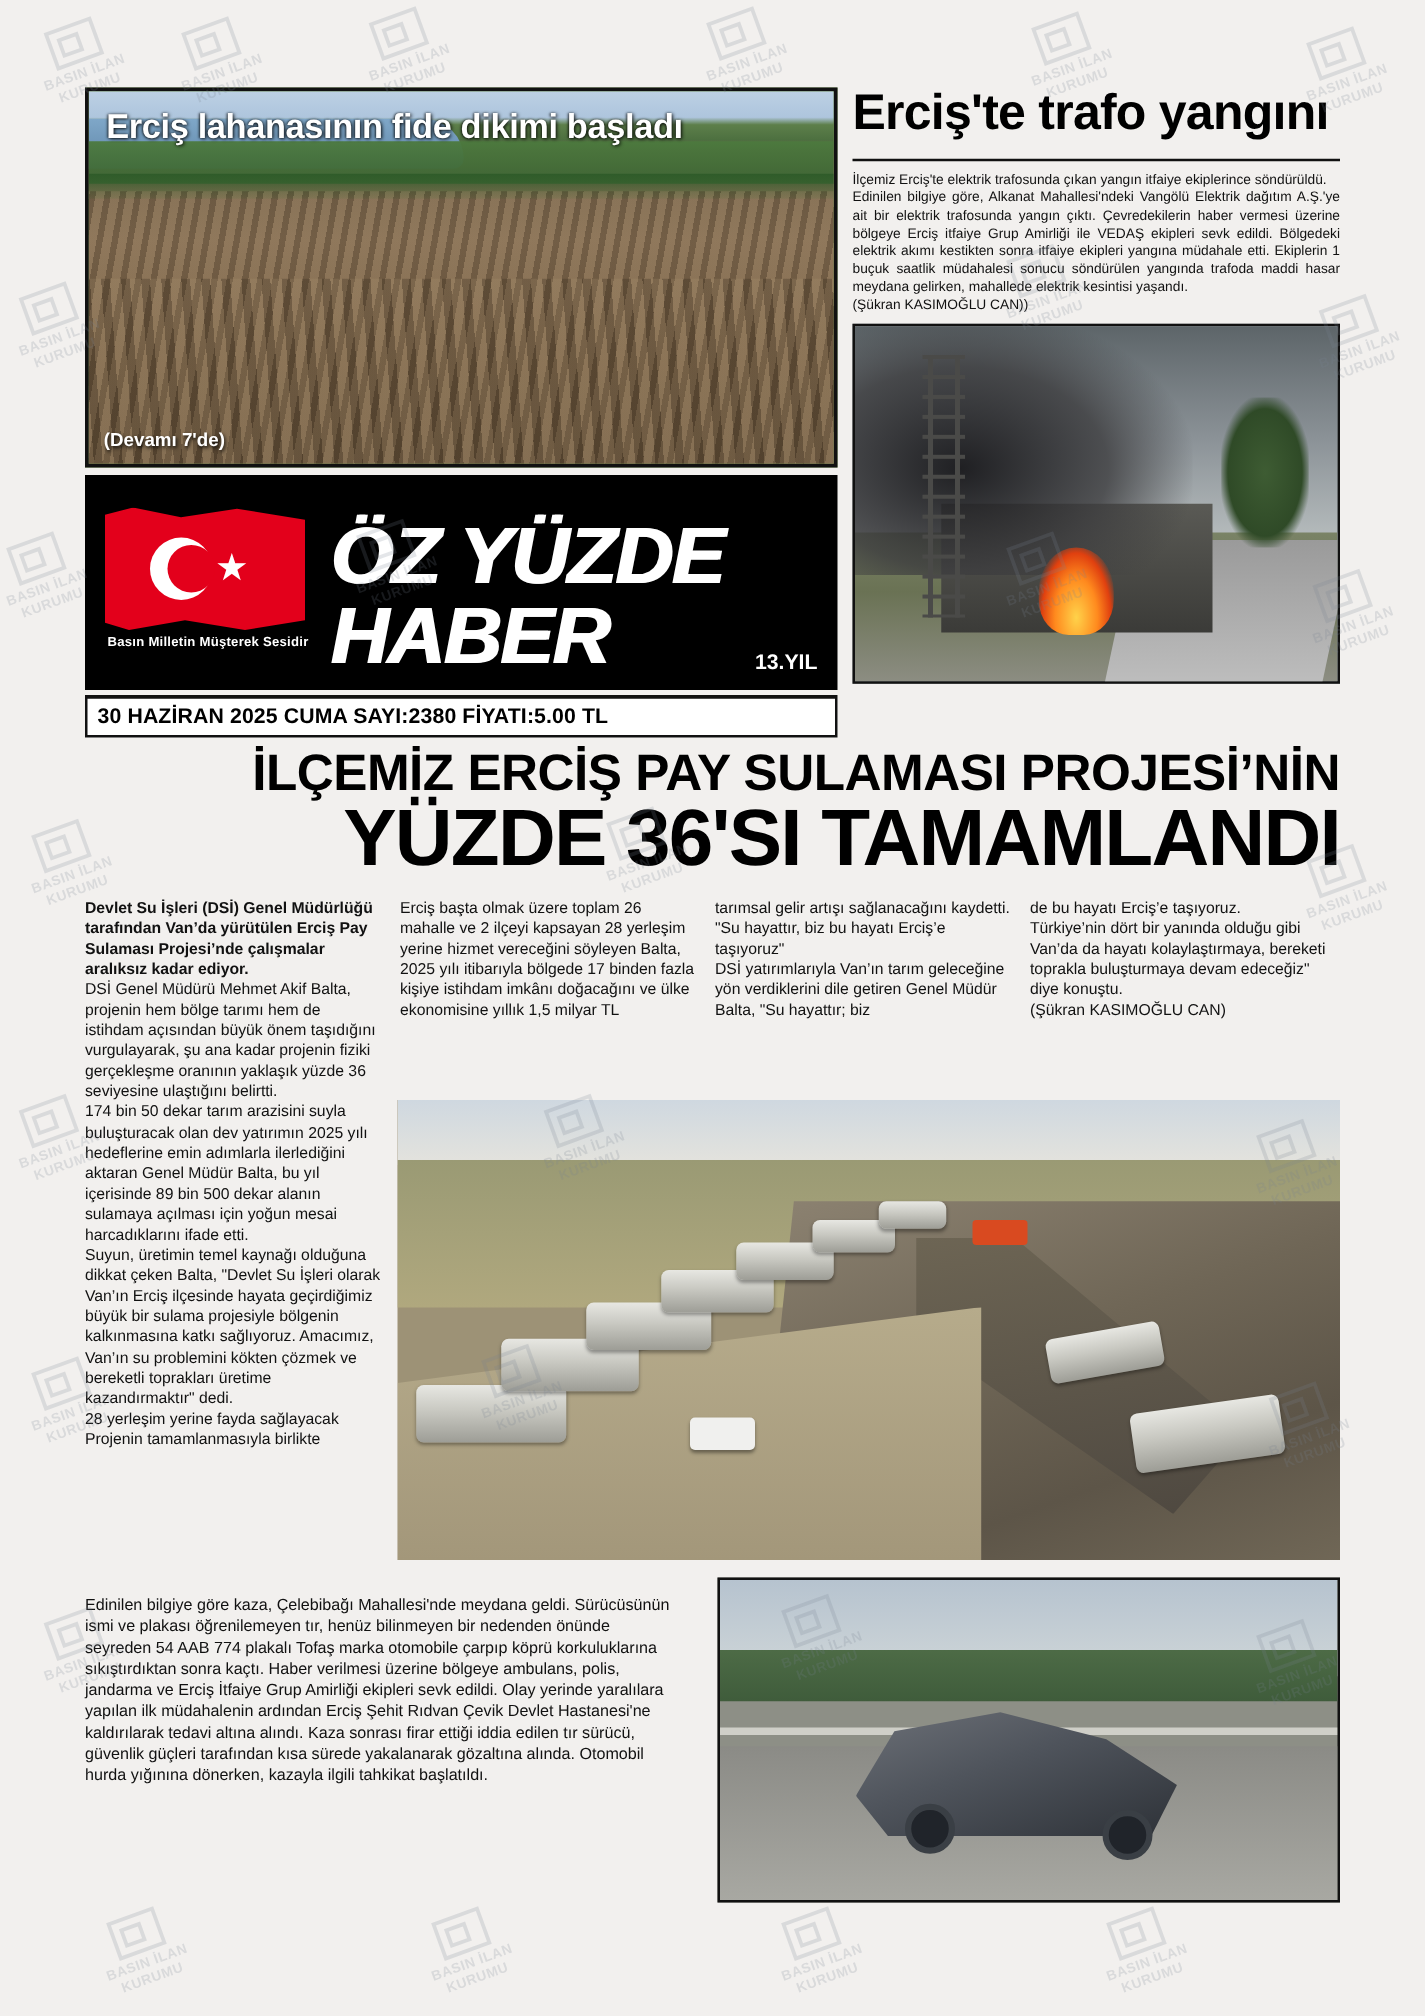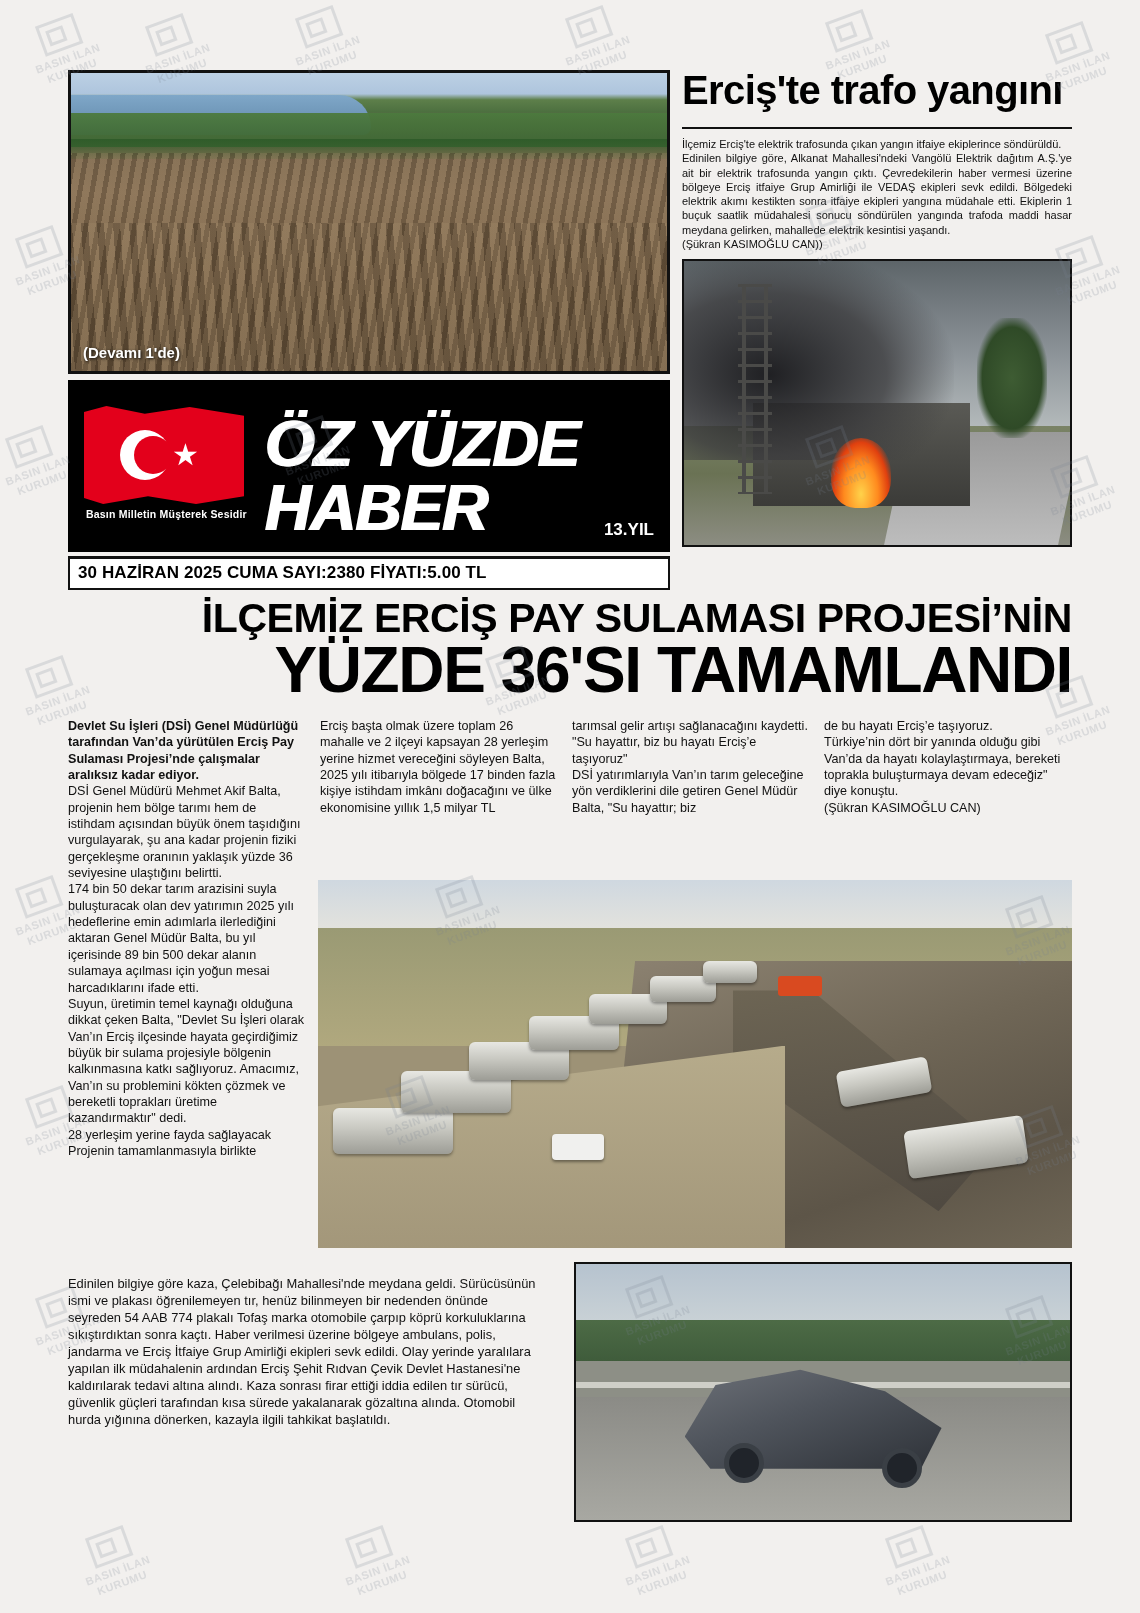--- a/index.html
+++ b/index.html
@@ -475,21 +475,22 @@
 
       <div class="top-left">
         <div class="lead-photo-box">
           <div class="lead-photo">
             <div class="lake"></div>
             <div class="treeline"></div>
             <div class="hedge"></div>
             <div class="field-lines"></div>
             <div class="field-lines2"></div>
           </div>
-          <div class="devami">(Devamı 1'de)</div>
+          <div class="lead-headline">Erciş lahanasının fide dikimi başladı</div>
+          <div class="devami">(Devamı 7'de)</div>
         </div>
 
         <div class="masthead">
           <div class="flag">
             <div class="cloth"></div>
             <div class="star-c"></div>
             <div class="star-c2"></div>
             <div class="star">★</div>
           </div>
           <div class="flag-sub">Basın Milletin Müşterek Sesidir</div>

